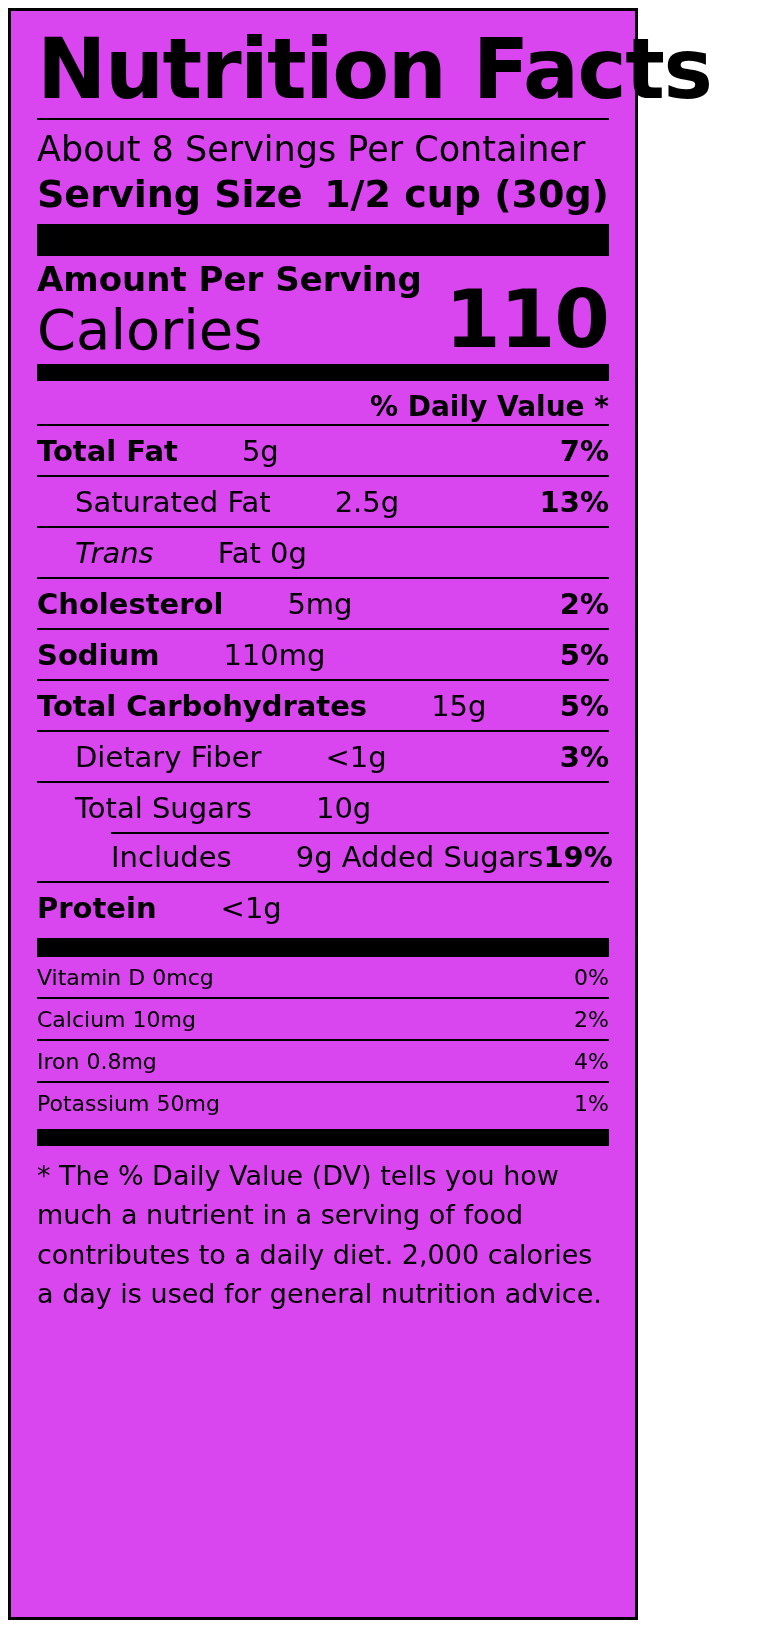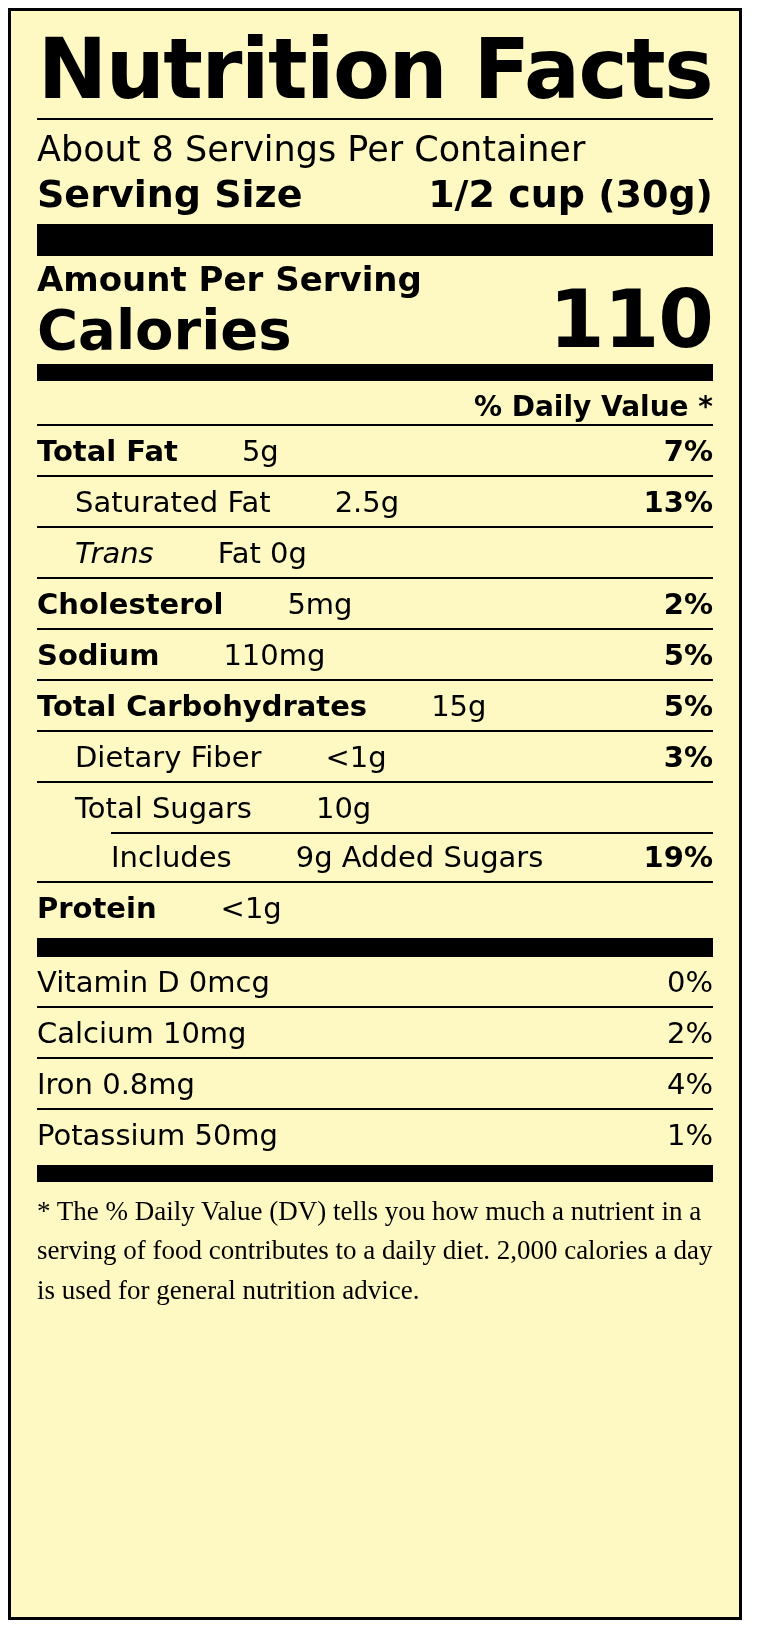--- a/index.html
+++ b/index.html
@@ -12,25 +12,25 @@
     height: 1644px;
     font-family: "DejaVu Sans", sans-serif;
     color: #000000;
     -webkit-font-smoothing: antialiased;
   }
 
   .label {
     position: absolute;
     left: 8px;
     top: 8px;
-    width: 734px;
+    width: 630px;
     height: 1612px;
     border: 3px solid #000000;
     box-sizing: border-box;
-    background: #fef9c3;
+    background: #d946ef;
   }
 
   .inner {
     padding: 0 26px;
     box-sizing: border-box;
     width: 100%;
     height: 100%;
   }
 
   
@@ -84,21 +84,21 @@
     align-items: flex-end;
     margin-top: 6px;
   }
   .amount-per-serving {
     font-weight: bold;
     font-size: 34px;
     line-height: 1.0;
     white-space: nowrap;
   }
   .calories-word {
-    font-weight: bold;
+    font-weight: normal;
     font-size: 56px;
     line-height: 1.0;
     margin-top: 6px;
     white-space: nowrap;
   }
   .calories-value {
     font-weight: bold;
     font-size: 80px;
     line-height: 0.95;
     letter-spacing: -1px;
@@ -150,33 +150,32 @@
     border-top: 2px solid #000000;
   }
 
   .row.protein-row { border-top: 2px solid #000000; }
 
   
   .vrow {
     display: flex;
     justify-content: space-between;
     align-items: baseline;
-    font-size: 29px;
+    font-size: 22px;
     padding: 8px 0 7px 0;
     border-top: 2px solid #000000;
     white-space: nowrap;
   }
   .vrow:first-child { border-top: none; }
 
   
   .footnote {
     font-size: 27px;
     line-height: 1.45;
     margin-top: 10px;
-    font-family: Liberation Serif, serif;
   }
 </style>
 </head>
 <body>
 
 <div class="label">
   <div class="inner">
 
     <div class="title">Nutrition Facts</div>
     <div class="rule-thin"></div>

